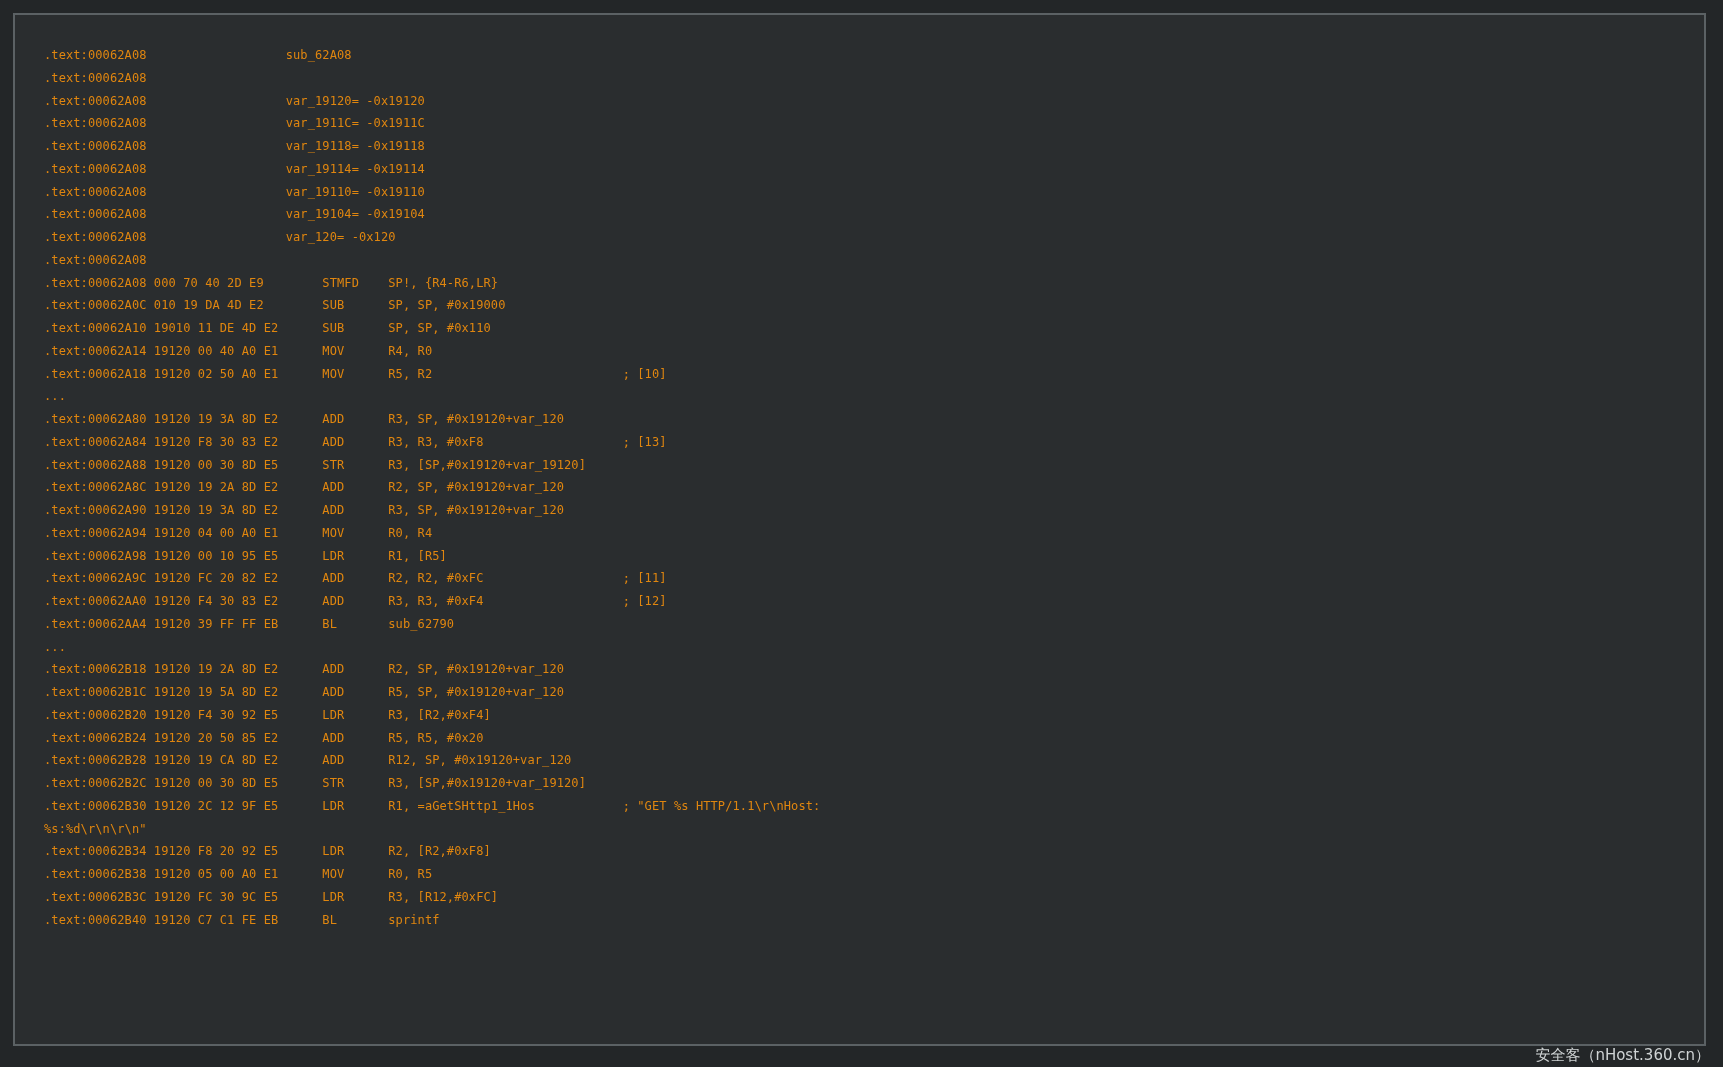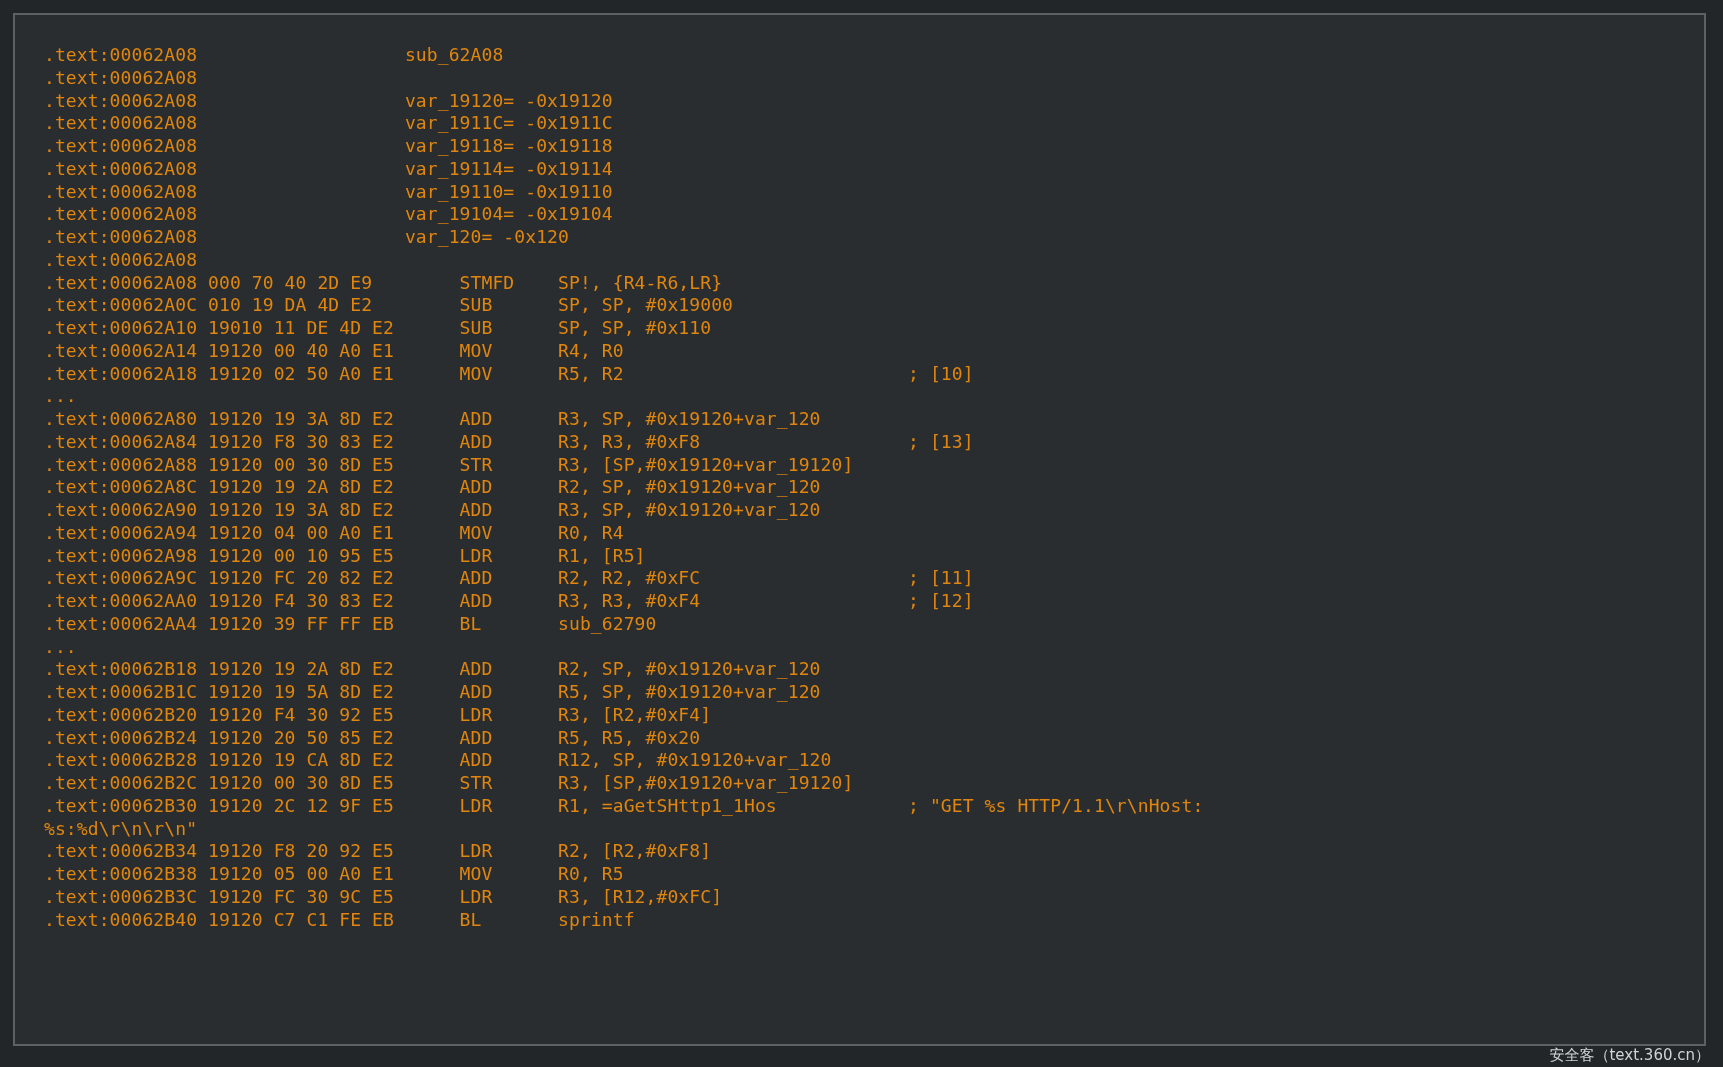--- a/index.html
+++ b/index.html
@@ -22,21 +22,21 @@
     border: 2px solid #5b6164;
     background: #2a2d2f;
     overflow: hidden;
   }
   .listing {
     position: absolute;
     left: 29px;
     top: 29px;
     margin: 0;
     font-family: "DejaVu Sans Mono", monospace;
-    font-size: 18px;
+    font-size: 12px;
     line-height: 22.75px;
     color: #e0860f;
     letter-spacing: 0.1px;
   }
   .line {
     white-space: pre;
     height: 22.75px;
   }
   .watermark {
     position: absolute;
@@ -48,13 +48,13 @@
     z-index: 5;
   }
 </style>
 </head>
 <body>
 
 <div class="panel">
   <pre class="listing" id="listing"><div class="line">.text:00062A08                   sub_62A08</div><div class="line">.text:00062A08</div><div class="line">.text:00062A08                   var_19120= -0x19120</div><div class="line">.text:00062A08                   var_1911C= -0x1911C</div><div class="line">.text:00062A08                   var_19118= -0x19118</div><div class="line">.text:00062A08                   var_19114= -0x19114</div><div class="line">.text:00062A08                   var_19110= -0x19110</div><div class="line">.text:00062A08                   var_19104= -0x19104</div><div class="line">.text:00062A08                   var_120= -0x120</div><div class="line">.text:00062A08</div><div class="line">.text:00062A08 000 70 40 2D E9        STMFD    SP!, {R4-R6,LR}</div><div class="line">.text:00062A0C 010 19 DA 4D E2        SUB      SP, SP, #0x19000</div><div class="line">.text:00062A10 19010 11 DE 4D E2      SUB      SP, SP, #0x110</div><div class="line">.text:00062A14 19120 00 40 A0 E1      MOV      R4, R0</div><div class="line">.text:00062A18 19120 02 50 A0 E1      MOV      R5, R2                          ; [10]</div><div class="line">...</div><div class="line">.text:00062A80 19120 19 3A 8D E2      ADD      R3, SP, #0x19120+var_120</div><div class="line">.text:00062A84 19120 F8 30 83 E2      ADD      R3, R3, #0xF8                   ; [13]</div><div class="line">.text:00062A88 19120 00 30 8D E5      STR      R3, [SP,#0x19120+var_19120]</div><div class="line">.text:00062A8C 19120 19 2A 8D E2      ADD      R2, SP, #0x19120+var_120</div><div class="line">.text:00062A90 19120 19 3A 8D E2      ADD      R3, SP, #0x19120+var_120</div><div class="line">.text:00062A94 19120 04 00 A0 E1      MOV      R0, R4</div><div class="line">.text:00062A98 19120 00 10 95 E5      LDR      R1, [R5]</div><div class="line">.text:00062A9C 19120 FC 20 82 E2      ADD      R2, R2, #0xFC                   ; [11]</div><div class="line">.text:00062AA0 19120 F4 30 83 E2      ADD      R3, R3, #0xF4                   ; [12]</div><div class="line">.text:00062AA4 19120 39 FF FF EB      BL       sub_62790</div><div class="line">...</div><div class="line">.text:00062B18 19120 19 2A 8D E2      ADD      R2, SP, #0x19120+var_120</div><div class="line">.text:00062B1C 19120 19 5A 8D E2      ADD      R5, SP, #0x19120+var_120</div><div class="line">.text:00062B20 19120 F4 30 92 E5      LDR      R3, [R2,#0xF4]</div><div class="line">.text:00062B24 19120 20 50 85 E2      ADD      R5, R5, #0x20</div><div class="line">.text:00062B28 19120 19 CA 8D E2      ADD      R12, SP, #0x19120+var_120</div><div class="line">.text:00062B2C 19120 00 30 8D E5      STR      R3, [SP,#0x19120+var_19120]</div><div class="line">.text:00062B30 19120 2C 12 9F E5      LDR      R1, =aGetSHttp1_1Hos            ; "GET %s HTTP/1.1\r\nHost:</div><div class="line">%s:%d\r\n\r\n"</div><div class="line">.text:00062B34 19120 F8 20 92 E5      LDR      R2, [R2,#0xF8]</div><div class="line">.text:00062B38 19120 05 00 A0 E1      MOV      R0, R5</div><div class="line">.text:00062B3C 19120 FC 30 9C E5      LDR      R3, [R12,#0xFC]</div><div class="line">.text:00062B40 19120 C7 C1 FE EB      BL       sprintf</div></pre>
 </div>
 
-<div class="watermark">安全客（text.360.cn）</div>
+<div class="watermark">安全客（nHost.360.cn）</div>
 
 </body></html>

